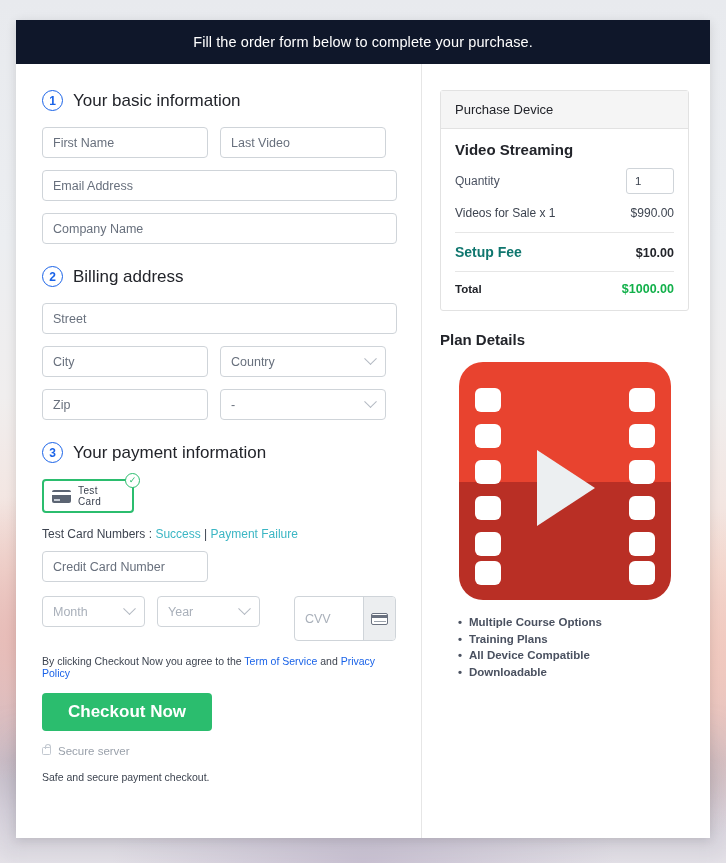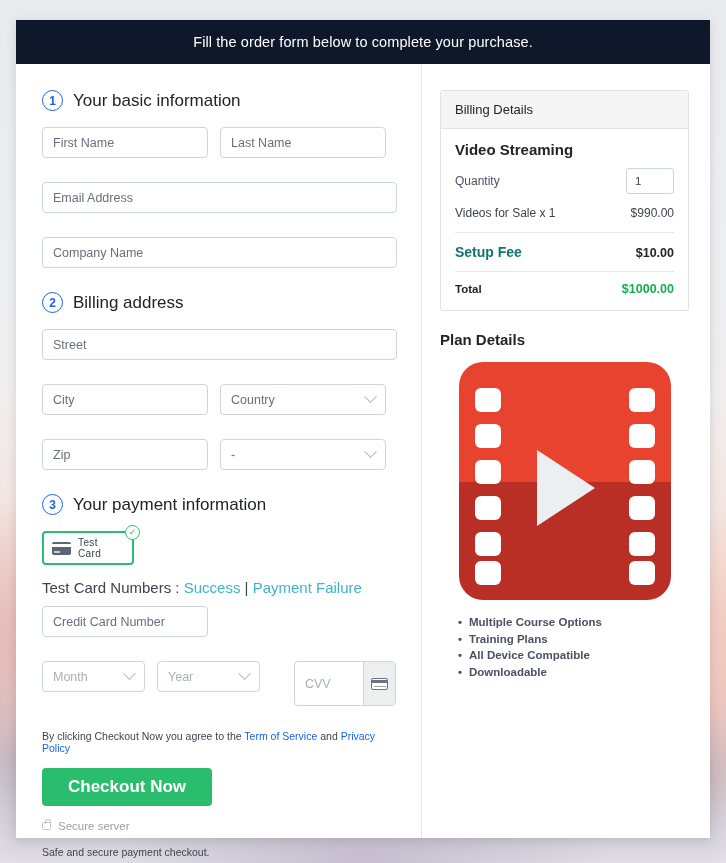--- a/index.html
+++ b/index.html
@@ -102,21 +102,21 @@
     justify-content: center;
     flex: none;
   }
   .section-title {
     font-size: 17px;
     color: #22242a;
     font-weight: 400;
   }
 
   
-  .row { display: flex; gap: 12px; margin-bottom: 24px; }
+  .row { display: flex; gap: 12px; margin-bottom: 12px; }
   .fld {
     height: 31px;
     border: 1px solid #cfd4d9;
     border-radius: 4px;
     background: #fff;
     display: flex;
     align-items: center;
     padding: 0 10px;
     font-size: 12.5px;
     color: #68707d;
@@ -171,21 +171,21 @@
     border-radius: 50%;
     background: #fff;
     border: 1.5px solid #2bbd6e;
     color: #2bbd6e;
     font-size: 9px;
     display: flex; align-items: center; justify-content: center;
     line-height: 1;
   }
 
   #test-links {
-    font-size: 15px;
+    font-size: 12px;
     color: #3d4450;
     margin-bottom: 10px;
   }
   #test-links a { color: #3bb6c4; text-decoration: none; }
   .pipe { color: #3d4450; }
 
   
   .cvv-wrap {
     display: flex;
     width: 102px;
@@ -368,21 +368,21 @@
 
     <div id="left-col">
 
       <div class="section-head">
         <div class="step-circle">1</div>
         <div class="section-title">Your basic information</div>
       </div>
 
       <div class="row">
         <div class="fld half">First Name</div>
-        <div class="fld half">Last Name</div>
+        <div class="fld half">Last Video</div>
       </div>
       <div class="row">
         <div class="fld full">Email Address</div>
       </div>
       <div class="row">
         <div class="fld full">Company Name</div>
       </div>
 
       <div class="section-head" style="margin-top:22px;">
         <div class="step-circle">2</div>
@@ -459,21 +459,21 @@
         <span class="lock"></span>
         <span>Secure server</span>
       </div>
 
       <div id="safe-note">Safe and secure payment checkout.</div>
     </div>
 
     <div id="right-col">
 
       <div id="purchase-panel">
-        <div id="purchase-head">Billing Details</div>
+        <div id="purchase-head">Purchase Device</div>
         <div id="purchase-body">
           <div class="prod-name">Video Streaming</div>
 
           <div class="qty-row">
             <span class="qty-label">Quantity</span>
             <span class="qty-box">1</span>
           </div>
 
           <div class="line-row">
             <span>Videos for Sale x 1</span>

